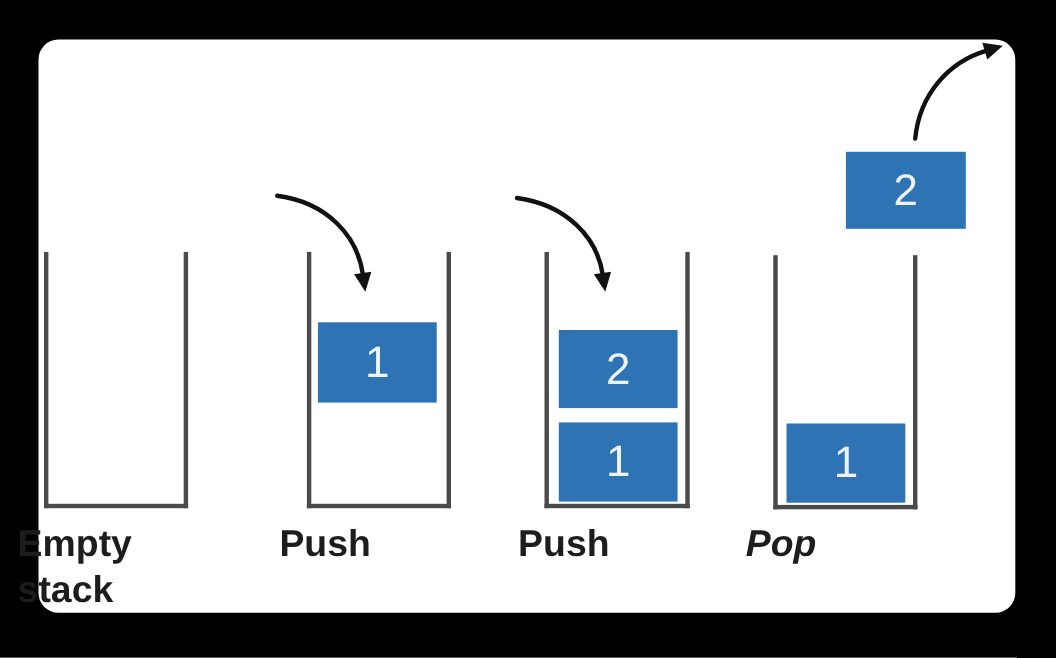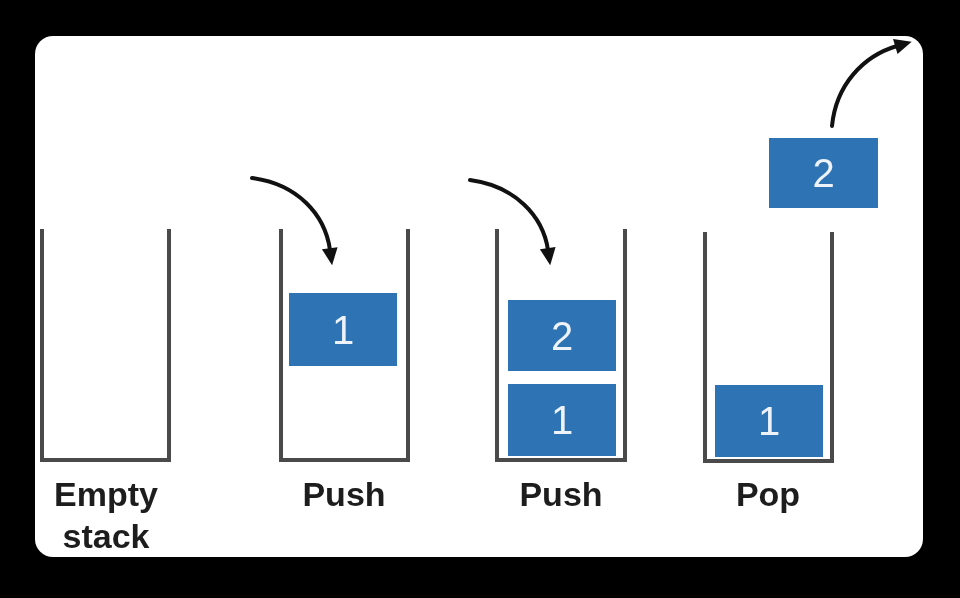--- a/index.html
+++ b/index.html
@@ -66,31 +66,30 @@
   }
   .box-s2-1  { left: 254px; top: 257px; width: 108px; height: 73px; }
   .box-s3-2  { left: 473px; top: 264px; width: 108px; height: 71px; }
   .box-s3-1  { left: 473px; top: 348px; width: 108px; height: 72px; }
   .box-s4-1  { left: 680px; top: 349px; width: 108px; height: 72px; }
   .box-pop-2 { left: 734px; top: 102px; width: 109px; height: 70px; }
   .stage-label {
     position: absolute;
     top: 437px;
     width: 180px;
-    text-align: center;
     font-size: 34px;
     font-weight: 700;
     line-height: 1.24;
     color: var(--label-text, #1d1d1d);
     white-space: pre-line;
   }
   .label-1 { left: -19px; }
   .label-2 { left: 219px; }
   .label-3 { left: 436px; }
-  .label-4 { left: 643px; }
+  .label-4 { left: 643px; font-style: italic; }
 </style>
 </head>
 <body>
 
 <div class="scene">
   <div class="card">
 
     <svg class="arrows" width="888" height="521" viewBox="0 0 888 521">
       <defs>
         <marker id="ah" viewBox="0 0 10 10" refX="1" refY="5" markerWidth="20" markerHeight="18" markerUnits="userSpaceOnUse" orient="auto">

